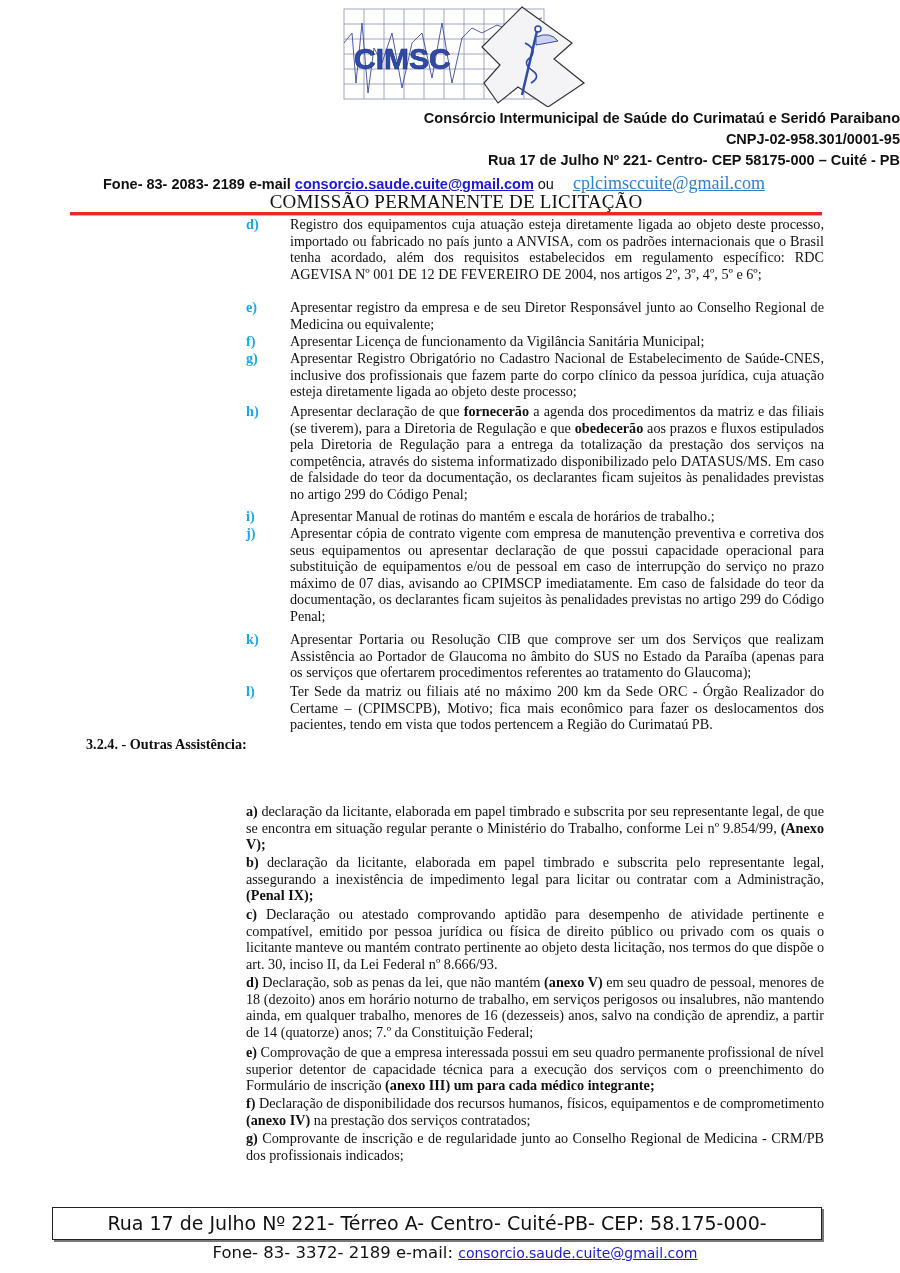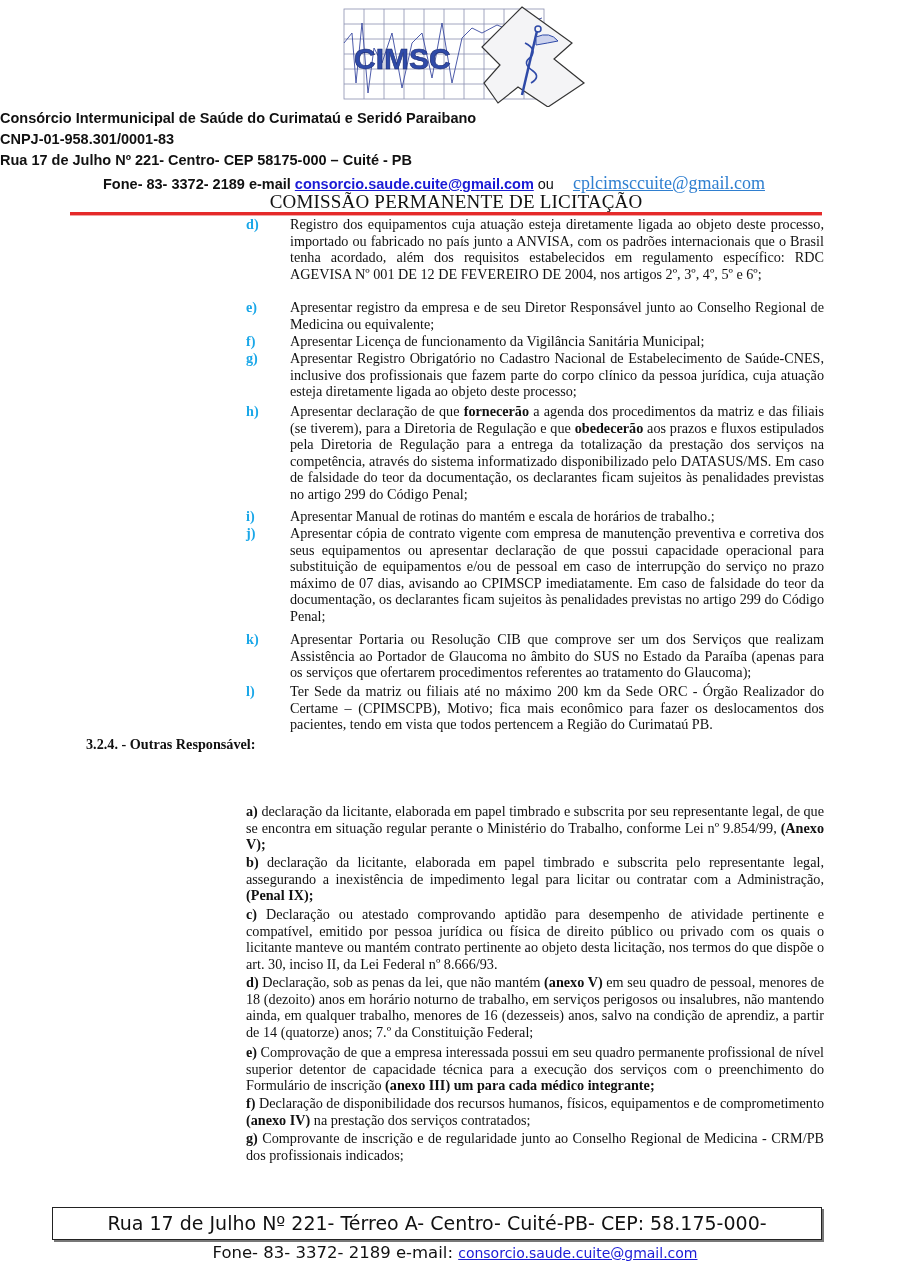--- a/index.html
+++ b/index.html
@@ -1,18 +1,18 @@
 <!DOCTYPE html>
 <html><head>
 <meta charset="utf-8">
 <style>
   html, body { margin: 0; padding: 0; background: #ffffff; }
   body { width: 900px; height: 1273px; position: relative; overflow: hidden; font-family: "Liberation Serif", serif; color: #111; }
   .logo { position: absolute; left: 322px; top: 3px; width: 266px; height: 104px; }
-  .hdr { position: absolute; left: 0; width: 900px; text-align: left; font-family: "Liberation Sans", sans-serif; font-weight: bold; font-size: 14.5px; color: #111; white-space: nowrap; }
+  .hdr { position: absolute; left: 0; width: 900px; text-align: right; font-family: "Liberation Sans", sans-serif; font-weight: bold; font-size: 14.5px; color: #111; white-space: nowrap; }
   .hdr-l1 { top: 110px; }
   .hdr-l2 { top: 131px; }
   .hdr-l3 { top: 152px; }
   .hdr-l4 { top: 173px; left: 103px; width: auto; text-align: left; }
   .hdr-l4 a.sans { color: #1a1ad6; text-decoration: underline; font-weight: bold; }
   .hdr-l4 .ou { font-weight: normal; }
   .hdr-l4 a.serif { font-family: "Liberation Serif", serif; font-weight: normal; font-size: 18px; color: #2f7fd0; text-decoration: underline; margin-left: 15px; }
   .commission { position: absolute; left: 0; width: 912px; top: 191px; text-align: center; font-family: "Liberation Serif", serif; font-size: 19px; color: #111; letter-spacing: 0.2px; }
   .redline { position: absolute; left: 70px; top: 212px; width: 752px; height: 3px; background: #e52a2a; box-shadow: 0 1px 0 #f3a3a3; }
   .body-text { font-size: 14.2px; line-height: 16.6px; text-align: justify; }
@@ -54,24 +54,24 @@
     <polygon points="200,4 250,40 232,56 262,80 226,104 196,84 176,100 162,80 178,62 160,44" fill="#f4f4f6" stroke="#333" stroke-width="1.2"></polygon>
     <text x="32" y="66" font-family="Liberation Sans, sans-serif" font-weight="bold" font-size="30" fill="#2f4aa8" stroke="#1a2a70" stroke-width="0.6">CIMSC</text>
     <line x1="215" y1="28" x2="200" y2="92" stroke="#2f4aa8" stroke-width="2.5"></line>
     <circle cx="216" cy="26" r="3" fill="none" stroke="#2f4aa8" stroke-width="1.5"></circle>
     <path d="M203 40 q12 6 6 14 q-10 6 2 14 q8 6 -2 12" fill="none" stroke="#2f4aa8" stroke-width="1.6"></path>
     <path d="M214 34 q14 -6 22 4 q-10 2 -22 4z" fill="#cdd3ee" stroke="#2f4aa8" stroke-width="1"></path>
   </svg>
 </div>
 
 <div class="hdr hdr-l1">Consórcio Intermunicipal de Saúde do  Curimataú e Seridó Paraibano</div>
-<div class="hdr hdr-l2">CNPJ-01-958.301/0001-83</div>
+<div class="hdr hdr-l2">CNPJ-02-958.301/0001-95</div>
 <div class="hdr hdr-l3">Rua 17 de Julho Nº 221-  Centro- CEP 58175-000 – Cuité - PB</div>
 <div class="hdr hdr-l4">
-  <span>Fone- 83- 3372- 2189 e-mail </span><a class="sans">consorcio.saude.cuite@gmail.com</a><span class="ou"> ou </span><a class="serif">cplcimsccuite@gmail.com</a>
+  <span>Fone- 83- 2083- 2189 e-mail </span><a class="sans">consorcio.saude.cuite@gmail.com</a><span class="ou"> ou </span><a class="serif">cplcimsccuite@gmail.com</a>
 </div>
 <div class="commission">COMISSÃO PERMANENTE DE LICITAÇÃO</div>
 <div class="redline"></div>
 
 <div class="item body-text" style="top:216px">
   <span class="mk">d)</span>
   <span class="tx">Registro dos equipamentos cuja atuação esteja diretamente ligada ao objeto deste processo, importado ou fabricado no país junto a ANVISA, com os padrões internacionais que o Brasil tenha acordado, além dos requisitos estabelecidos em regulamento específico: RDC AGEVISA Nº 001 DE 12 DE FEVEREIRO DE 2004, nos artigos 2º, 3º, 4º, 5º e 6º;</span>
 </div>
 <div class="item body-text" style="top:299px">
   <span class="mk">e)</span>
@@ -99,21 +99,21 @@
 </div>
 <div class="item body-text" style="top:631px">
   <span class="mk">k)</span>
   <span class="tx">Apresentar Portaria ou Resolução CIB que comprove ser um dos Serviços que realizam Assistência ao Portador de Glaucoma no âmbito do SUS no Estado da Paraíba (apenas para os serviços que ofertarem procedimentos referentes ao tratamento do Glaucoma);</span>
 </div>
 <div class="item body-text" style="top:683px">
   <span class="mk">l)</span>
   <span class="tx">Ter Sede da matriz ou filiais até no máximo 200 km da Sede ORC - Órgão Realizador do Certame – (CPIMSCPB), Motivo; fica mais econômico para fazer os deslocamentos dos pacientes, tendo em vista que todos pertencem a Região do Curimataú PB.</span>
 </div>
 
-<div class="sec">3.2.4. - Outras Responsável:</div>
+<div class="sec">3.2.4. - Outras Assistência:</div>
 
 <div class="para body-text" style="top:771px">
   <b>a)</b><span> declaração da licitante, elaborada em papel timbrado e subscrita por seu representante legal, de que se encontra em situação regular perante o Ministério do Trabalho, conforme Lei nº 9.854/99, </span><b>(Anexo V);</b><span></span>
 </div>
 <div class="para body-text" style="top:822px">
   <b>b)</b><span> declaração da licitante, elaborada em papel timbrado e subscrita pelo representante legal, assegurando a inexistência de impedimento legal para licitar ou contratar com a Administração, </span><b>(Penal IX);</b><span></span>
 </div>
 <div class="para body-text" style="top:874px">
   <b>c)</b><span> Declaração ou atestado comprovando aptidão para desempenho de atividade pertinente e compatível, emitido por pessoa jurídica ou física de direito público ou privado com os quais o licitante manteve ou mantém contrato pertinente ao objeto desta licitação, nos termos do que dispõe o art. 30, inciso II, da Lei Federal nº 8.666/93.</span><b></b><span></span>
 </div>

